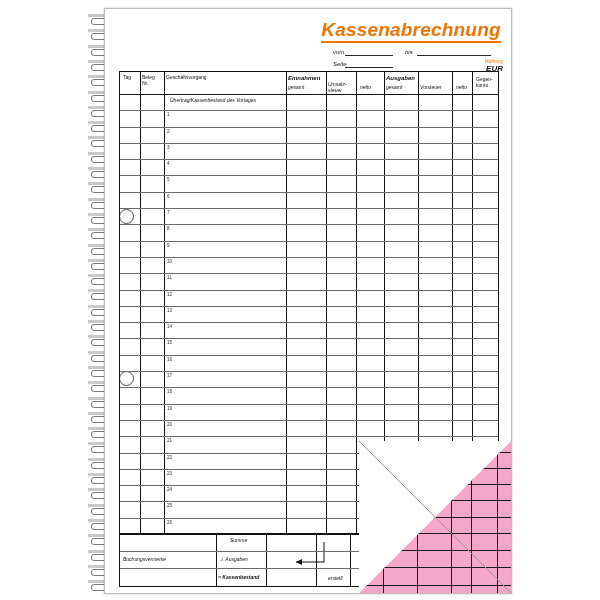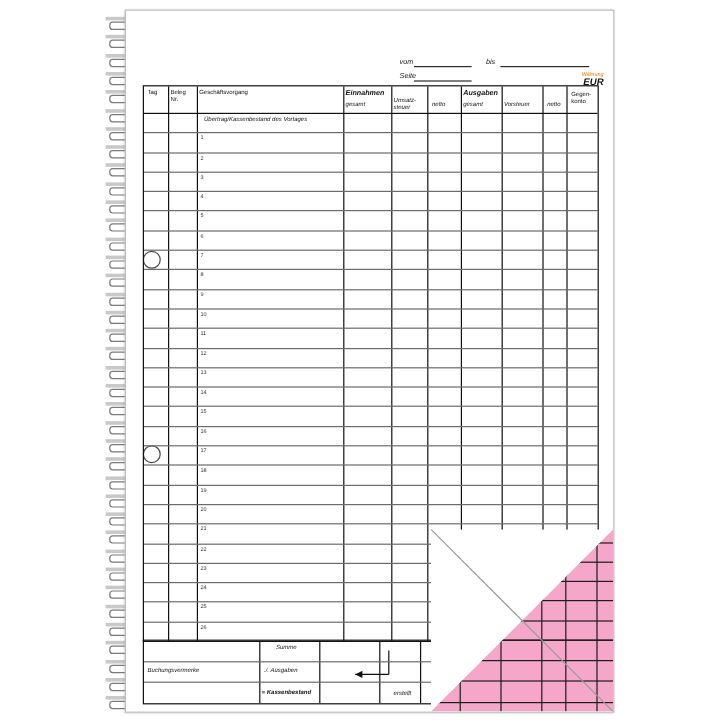--- a/index.html
+++ b/index.html
@@ -168,20 +168,21 @@
       <div class="hole" style="top: 560.8px;"></div>
       <div class="wire" style="top: 572.1px;"></div>
       <div class="hole" style="top: 576.1px;"></div>
     </div>
 
   <div class="paper">
 
     <div class="punch" style="left:14px;top:200px;"></div>
     <div class="punch" style="left:14px;top:362px;"></div>
 
+    <div class="title">Kassenabrechnung</div>
 
     <div class="hdr-line" style="left:228px;top:40px;">vom</div>
     <div class="hdr-rule" style="left:240px;top:46px;width:48px;"></div>
 
     <div class="hdr-line" style="left:300px;top:40px;">bis</div>
     <div class="hdr-rule" style="left:312px;top:46px;width:74px;"></div>
 
     <div class="hdr-line" style="left:228px;top:52px;">Seite</div>
     <div class="hdr-rule" style="left:240px;top:58px;width:48px;"></div>
 

